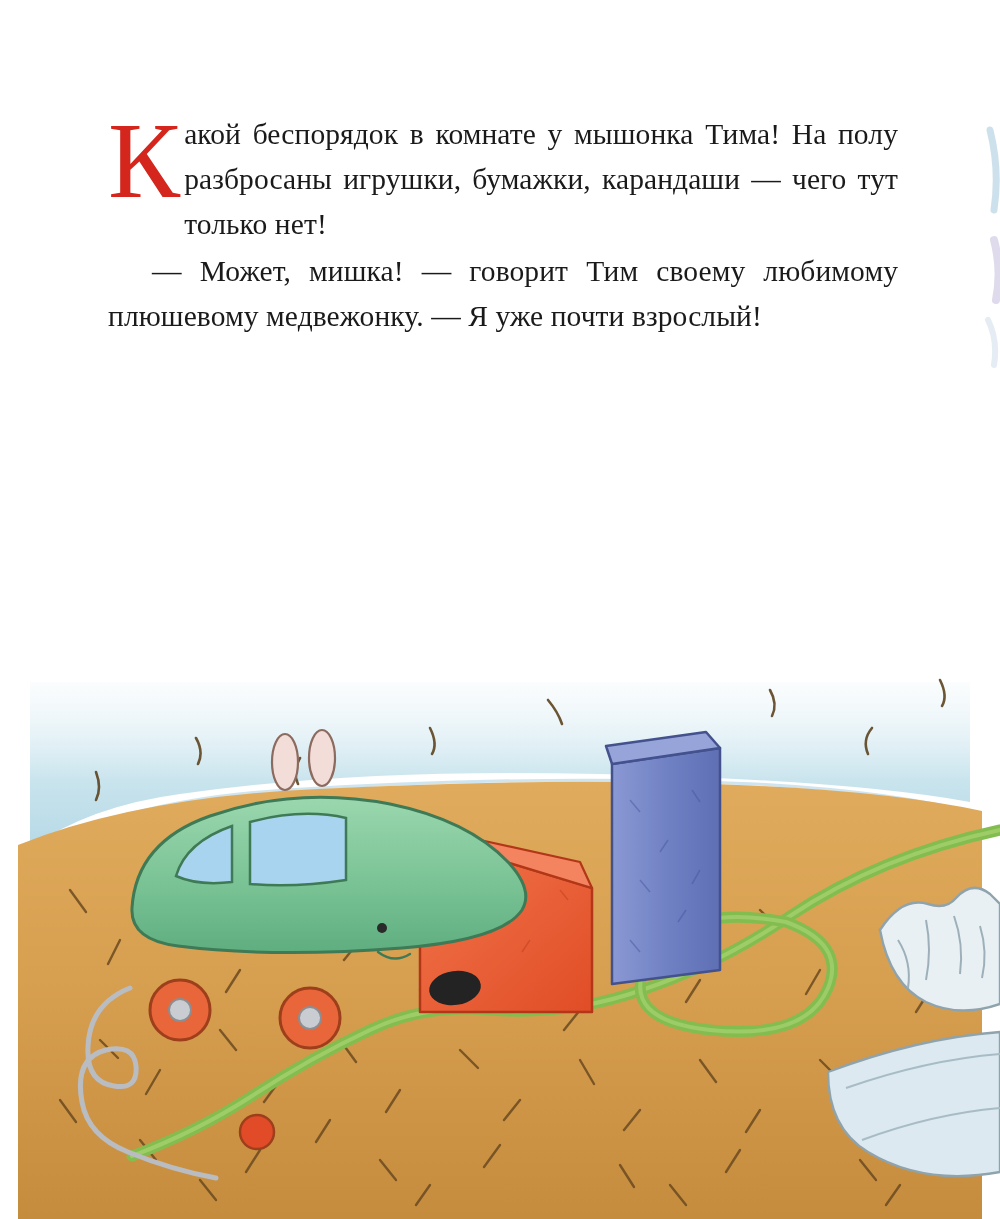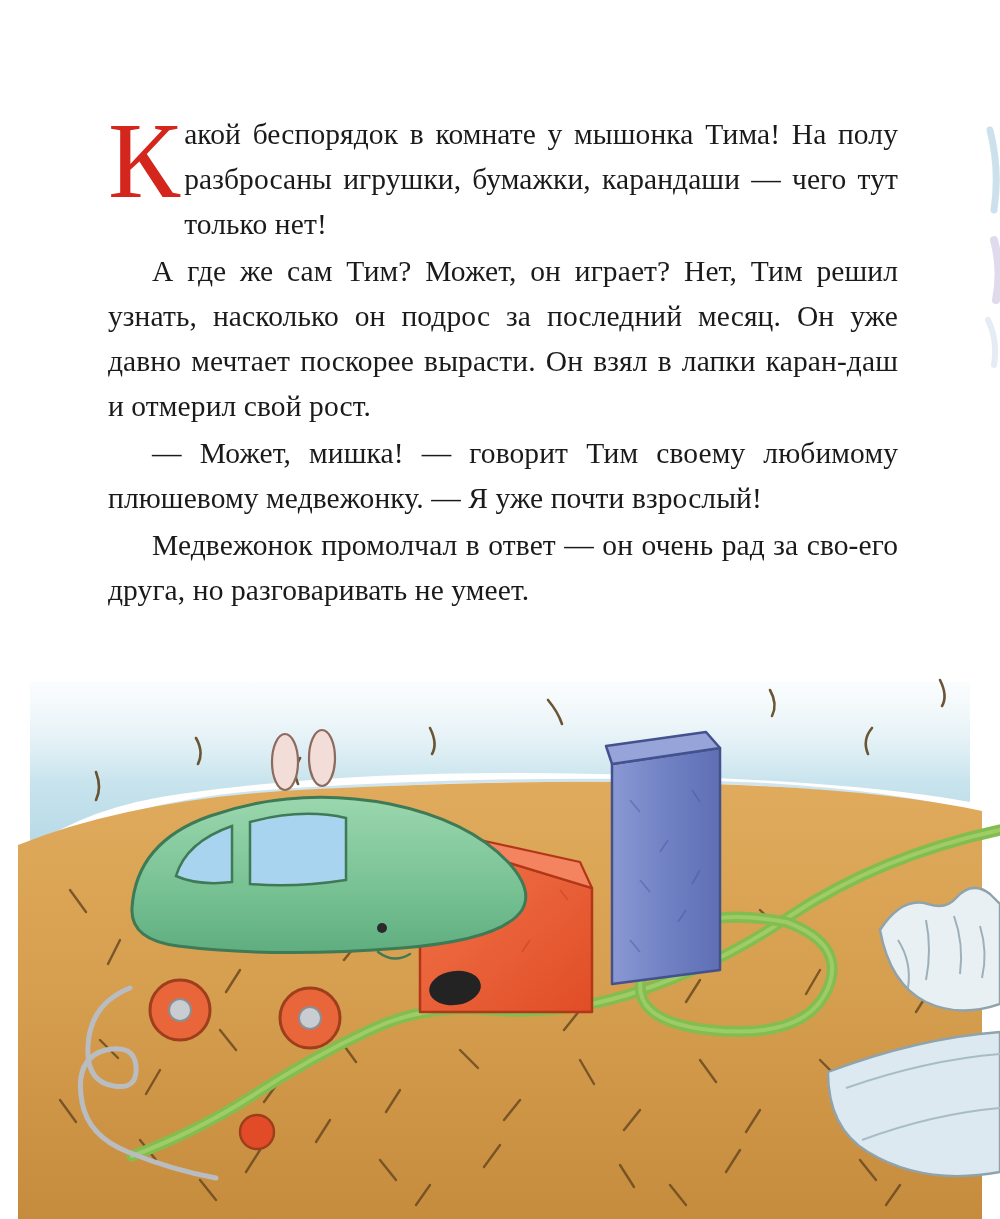--- a/index.html
+++ b/index.html
@@ -85,25 +85,23 @@
     <path d="M34 120 q8 30 2 60" stroke="#c9c3e0" stroke-width="8" fill="none" opacity="0.6" stroke-linecap="round"></path>
     <path d="M28 200 q10 20 6 45" stroke="#cbd9e8" stroke-width="6" fill="none" opacity="0.5" stroke-linecap="round"></path>
   </svg>
 
   <div class="text-block">
 
     <p class="para dropcap-para">
       <span class="dropcap">К</span><span>акой беспорядок в комнате у мышонка Тима! На полу разбросаны игрушки, бумажки, карандаши — чего тут только нет!</span>
     </p>
 
-    <p class="para">А где же сам Тим? Может, он играет? Нет, Тим решил узнать, насколько он подрос за последний месяц. Он уже давно мечтает поскорее вырасти. Он взял в лапки каран-даш и отмерил свой рост.</p>
 
     <p class="para">— Может, мишка! — говорит Тим своему любимому плюшевому медвежонку. — Я уже почти взрослый!</p>
 
-    <p class="para">Медвежонок промолчал в ответ — он очень рад за сво-его друга, но разговаривать не умеет.</p>
 
   </div>
 
   <div class="illus">
     <svg width="1000" height="579" viewBox="0 0 1000 579" xmlns="http://www.w3.org/2000/svg">
       <defs>
         <linearGradient id="skyGrad" x1="0" y1="0" x2="0" y2="1">
           <stop offset="0%" stop-color="#e6f2f7" stop-opacity="0.2"></stop>
           <stop offset="60%" stop-color="#bfdfea" stop-opacity="0.95"></stop>
           <stop offset="100%" stop-color="#a9d3e2" stop-opacity="0.95"></stop>

